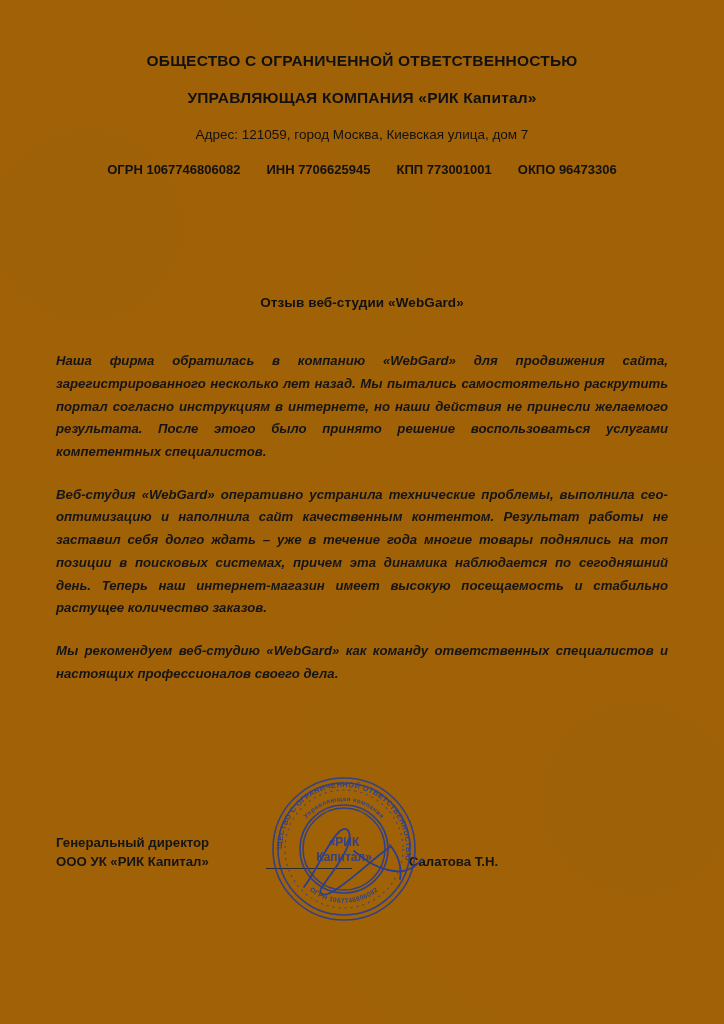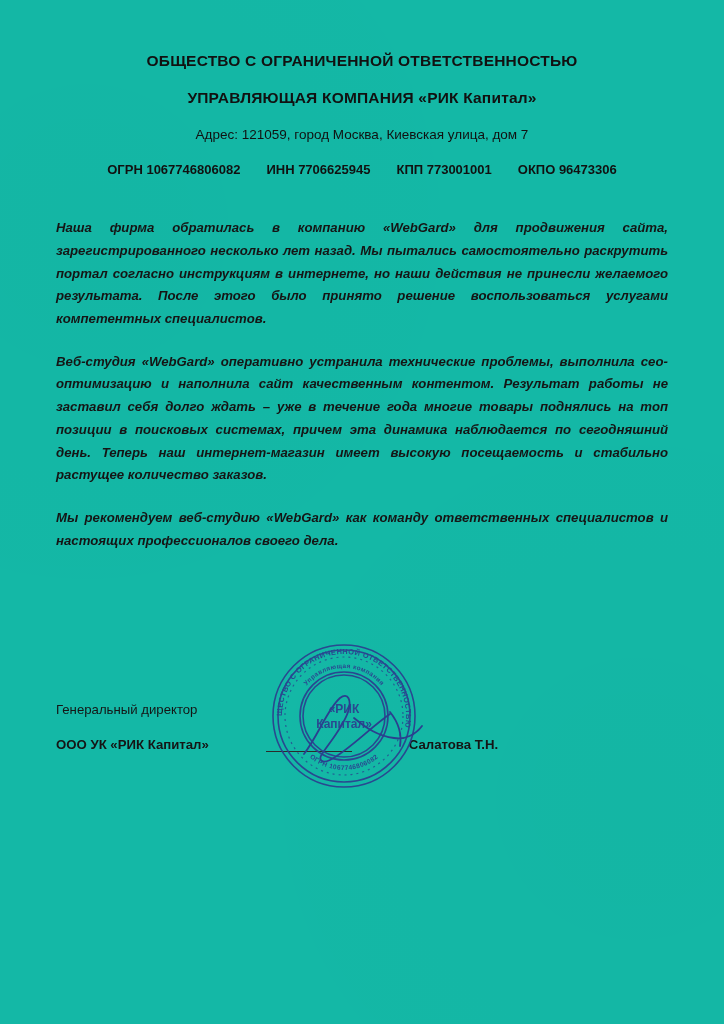--- a/index.html
+++ b/index.html
@@ -13,21 +13,21 @@
     position: relative;
     font-family: "Liberation Sans", sans-serif;
     color: #1a1a1a;
     overflow: hidden;
   }
 
   
   .page {
     position: absolute;
     inset: 0;
-    background: #14b8a6;
+    background: #a16207;
   }
   .page::after {
     content: "";
     position: absolute;
     inset: 0;
     pointer-events: none;
     background:
       radial-gradient(circle at 12% 22%, rgba(0,0,0,0.012) 0%, rgba(0,0,0,0) 45%),
       radial-gradient(circle at 88% 78%, rgba(0,0,0,0.012) 0%, rgba(0,0,0,0) 45%);
   }
@@ -101,24 +101,24 @@
   .para:last-child {
     margin-bottom: 8px;
   }
 
   
   .signature {
     margin-top: 150px;
     position: relative;
   }
   .sig-role {
-    font-weight: normal;
+    font-weight: bold;
     font-size: 13.2px;
     color: #151515;
-    margin-bottom: 20px;
+    margin-bottom: 4px;
   }
   .sig-row {
     display: flex;
     align-items: flex-end;
     font-weight: bold;
     font-size: 13.2px;
     color: #151515;
     gap: 45px;
   }
   .sig-company {
@@ -169,20 +169,21 @@
       <div class="lh-line2">УПРАВЛЯЮЩАЯ КОМПАНИЯ «РИК Капитал»</div>
       <div class="lh-address">Адрес: 121059, город Москва, Киевская улица, дом 7</div>
       <div class="lh-codes">
         <span>ОГРН 1067746806082</span>
         <span>ИНН 7706625945</span>
         <span>КПП 773001001</span>
         <span>ОКПО 96473306</span>
       </div>
     </div>
 
+    <div class="doc-title">Отзыв  веб-студии «WebGard»</div>
 
     <div class="body-block">
       <p class="para">Наша фирма обратилась в компанию «WebGard» для продвижения сайта, зарегистрированного несколько лет назад. Мы пытались самостоятельно раскрутить портал согласно инструкциям в интернете, но наши действия не принесли желаемого результата. После этого было принято решение воспользоваться услугами компетентных специалистов.</p>
       <p class="para">Веб-студия «WebGard» оперативно устранила технические проблемы, выполнила сео-оптимизацию и наполнила сайт качественным контентом. Результат работы не заставил себя долго ждать – уже в течение года многие товары поднялись на топ позиции в поисковых системах, причем эта динамика наблюдается по сегодняшний день. Теперь наш интернет-магазин имеет высокую посещаемость и стабильно растущее количество заказов.</p>
       <p class="para">Мы рекомендуем веб-студию «WebGard» как команду ответственных специалистов и настоящих профессионалов своего дела.</p>
     </div>
 
     <div class="signature">
 
       <div class="stamp">

